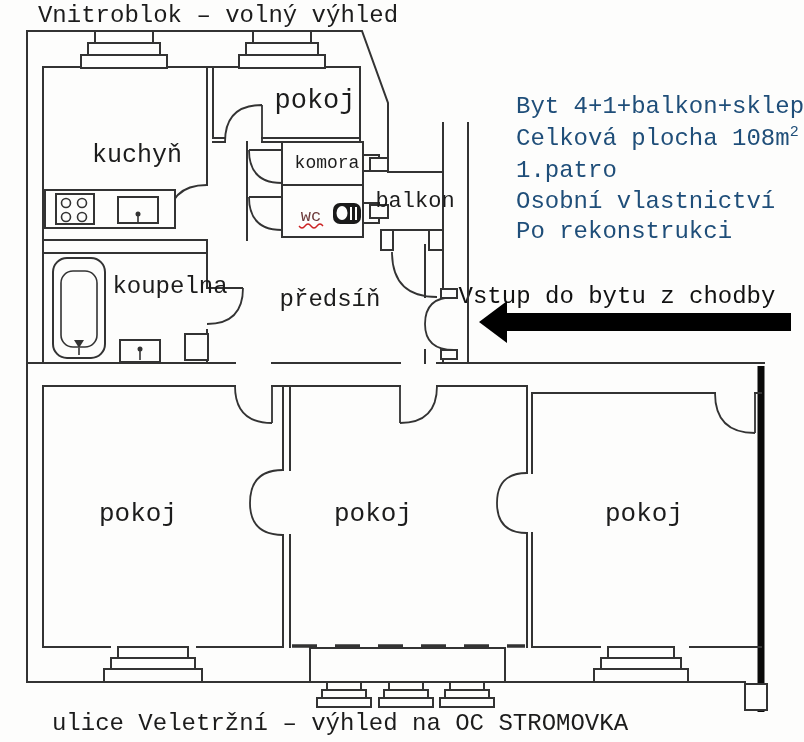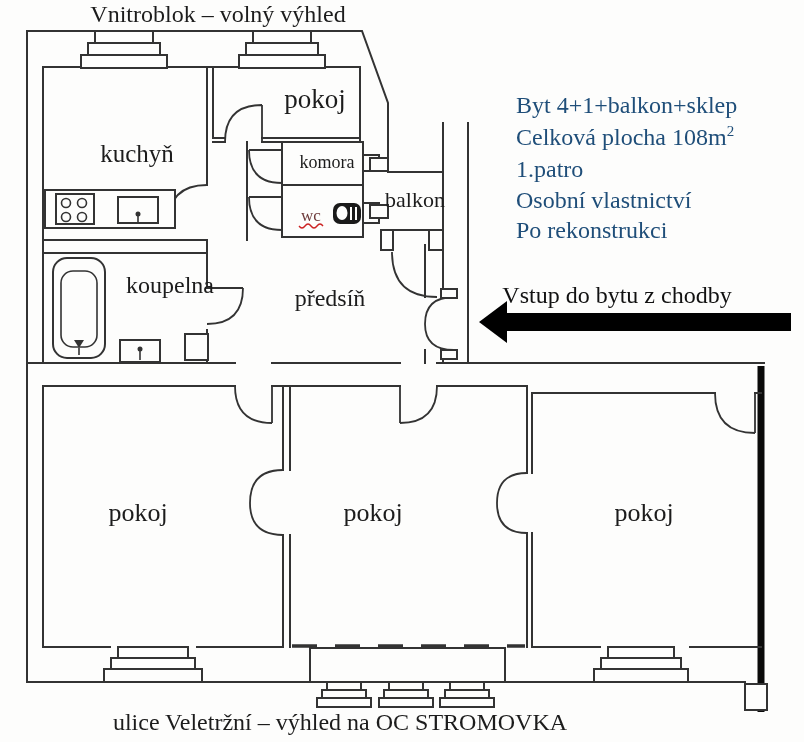--- a/index.html
+++ b/index.html
@@ -1,17 +1,17 @@
 <!DOCTYPE html>
 <html><head>
 <meta charset="utf-8">
 <style>
   html,body{margin:0;padding:0;background:#ffffff;}
   #stage{position:relative;width:804px;height:742px;background:#fdfdfc;overflow:hidden;
-         font-family:Liberation Serif, serif;}
+         font-family:Liberation Mono, monospace;}
   svg{display:block}
   .wall{fill:none;stroke:#333;stroke-width:2;stroke-linecap:square;}
   .wall-thick{fill:none;stroke:#0a0a0a;stroke-width:7;}
   .dashwall{fill:none;stroke:#333;stroke-width:3.5;stroke-dasharray:25 18;}
   .fixture{fill:#fdfdfc;stroke:#333;stroke-width:2;}
   .fixture-thin{fill:none;stroke:#333;stroke-width:1.6;}
   .win{fill:#fdfdfc;stroke:#333;stroke-width:2;}
   .door{fill:none;stroke:#333;stroke-width:1.8;}
   .lbl{fill:#1c1c1c;}
   .caption{font-size:24px;fill:#1c1c1c;}

